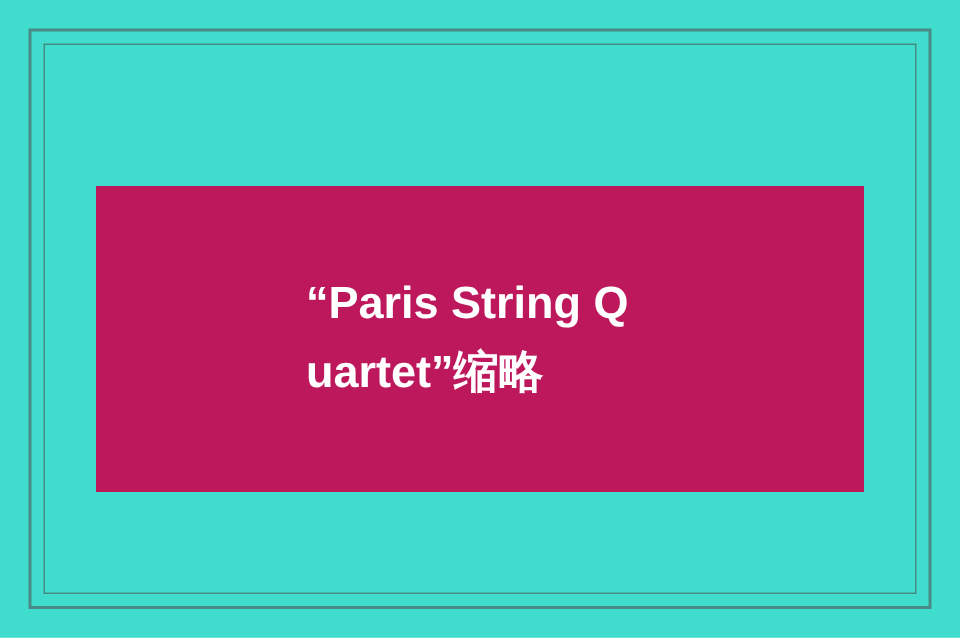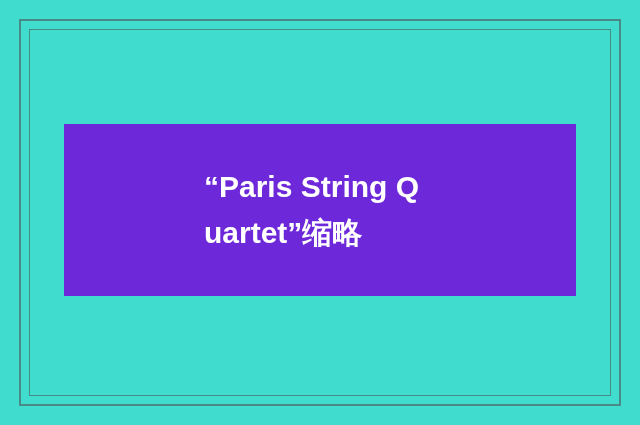--- a/index.html
+++ b/index.html
@@ -46,22 +46,22 @@
     box-sizing: border-box;
     pointer-events: none;
   }
 
   
   .title-panel {
     position: absolute;
     left: 64px;
     top: 124px;
     width: 512px;
-    height: 172px;
-    background: #6d28d9;
+    height: 204px;
+    background: #be185d;
     box-sizing: border-box;
     display: flex;
     align-items: center;
     justify-content: center;
   }
 
   .title-text {
     display: block;
     width: 232px;
     margin: 0;

